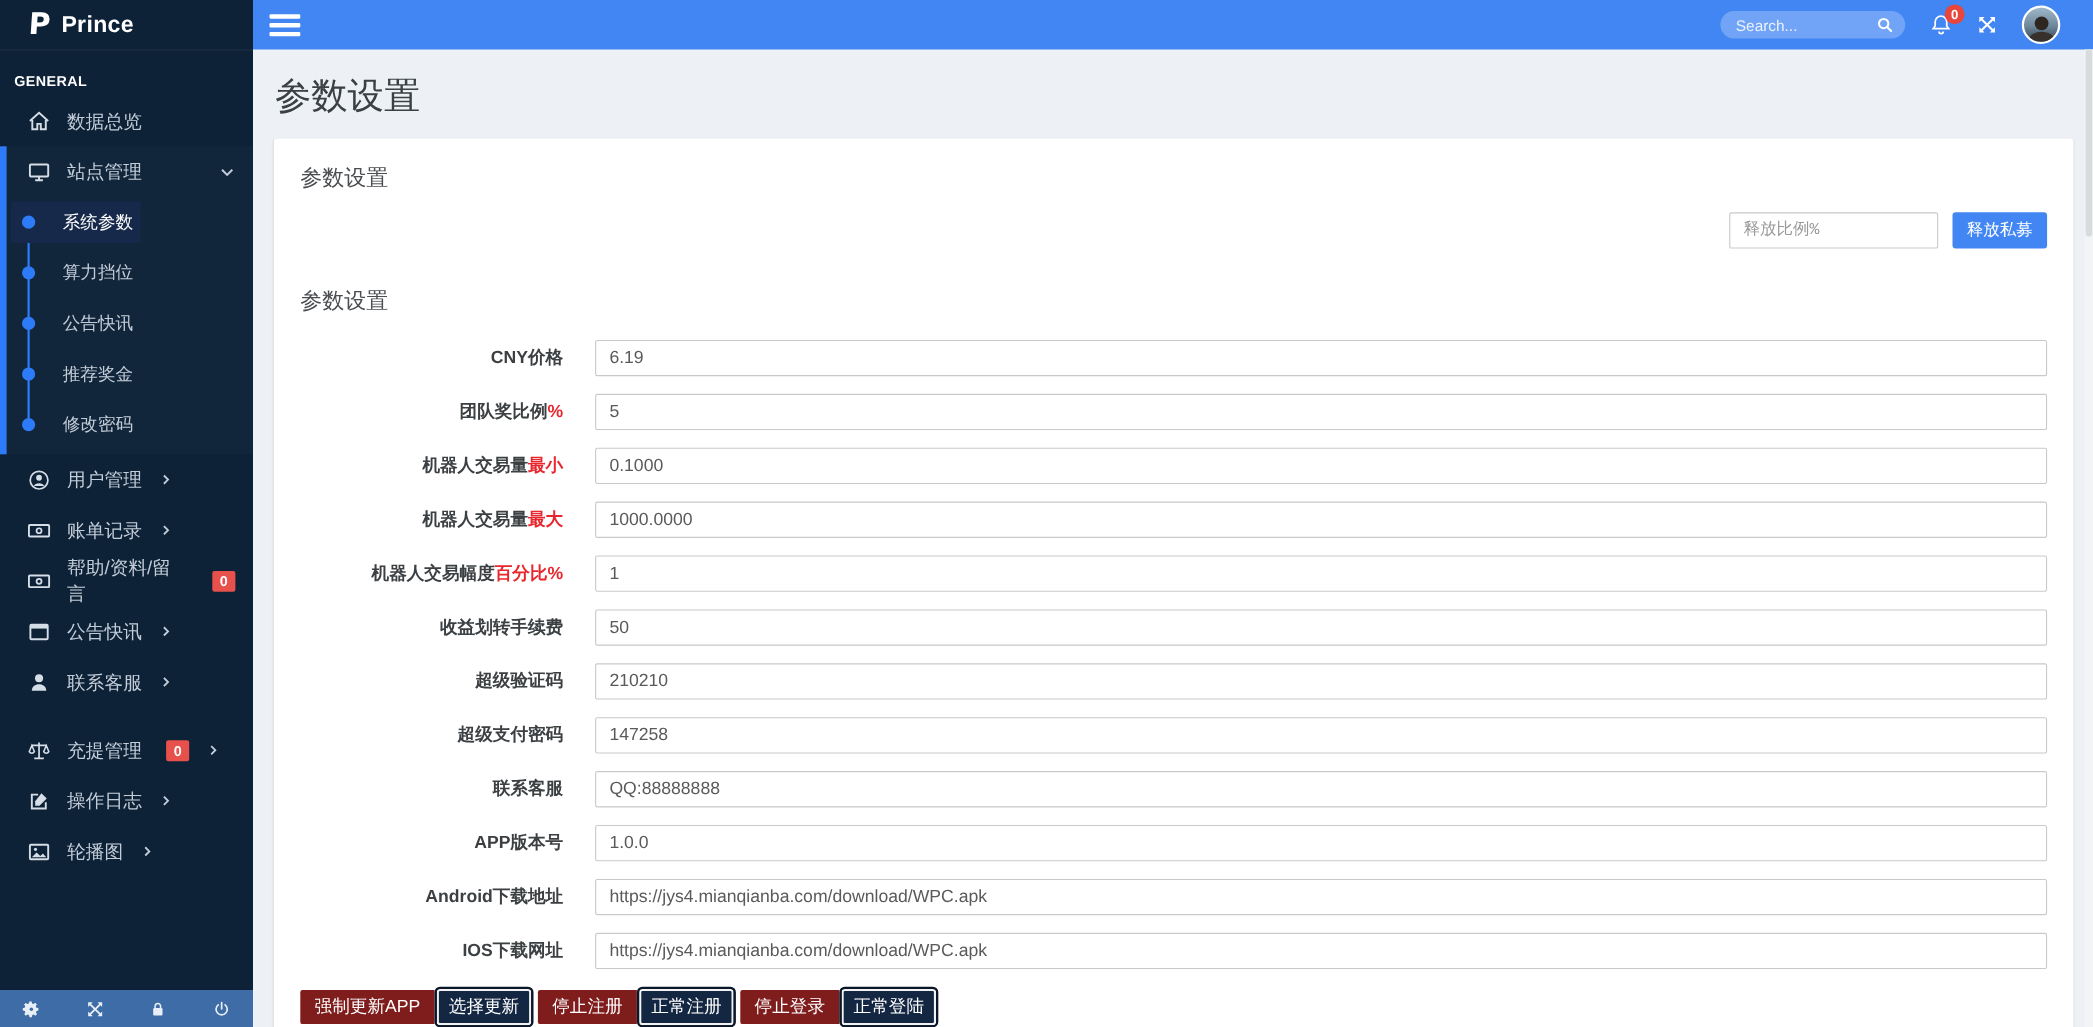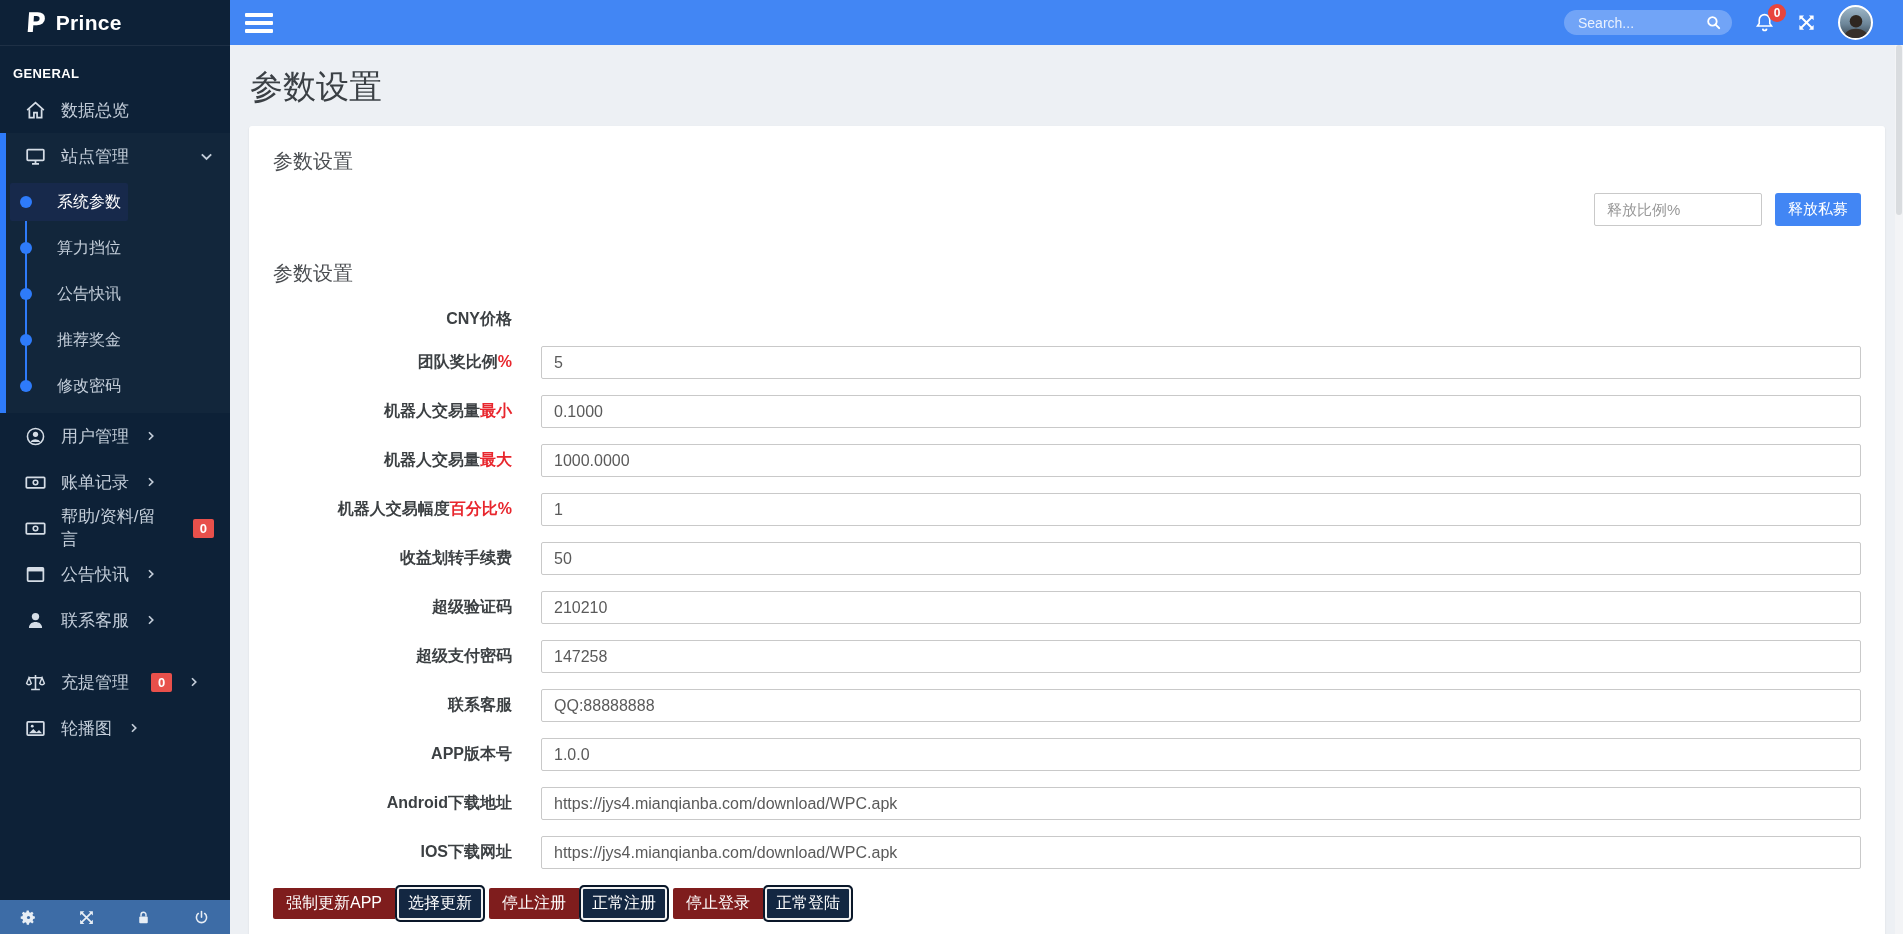--- a/index.html
+++ b/index.html
@@ -42,21 +42,21 @@
   .bell-badge { position:absolute; top:-8px; right:-11px; min-width:18px; height:18px; border-radius:50%; background:#e8453c; color:#fff; font-size:12px; font-weight:700; display:flex; align-items:center; justify-content:center; }
   .expand-wrap { color:#fff; display:flex; cursor:pointer; }
   .avatar { width:35px; height:35px; border-radius:50%; border:2px solid #fff; background:linear-gradient(180deg,#9fb8c9 0%,#6d8699 55%,#33424e 100%); overflow:hidden; display:flex; align-items:flex-end; justify-content:center; cursor:pointer; }
 
   
   .content { position:absolute; left:230px; top:45px; right:0; bottom:0; background:#edf0f4; padding:12px 18px 0 19px; overflow:hidden; }
   .page-title { font-size:33px; font-weight:400; color:#3b4045; margin:8px 0 16px 1px; }
   .card { background:#fff; border-radius:3px; box-shadow:0 1px 2px rgba(0,0,0,.1); padding:22px 24px 40px 24px; height:1000px; }
   .card-head { font-size:20px; color:#4a4d51; font-weight:400; }
   .release-row { display:flex; justify-content:flex-end; align-items:center; gap:13px; margin:18px 0 6px 0; }
-  .release-row input { width:168px; height:33px; border:1px solid #c9c9c9; border-radius:2px; padding:0 12px; font-size:15px; color:#555; font-family:Liberation Sans, sans-serif; outline:none;margin-left:24px; }
+  .release-row input { width:190px; height:33px; border:1px solid #c9c9c9; border-radius:2px; padding:0 12px; font-size:15px; color:#555; font-family:Liberation Mono, monospace; outline:none;margin-left:24px; }
   .release-row input::placeholder { color:#999; }
   .btn-blue { background:#4286f4; color:#fff; border:none; border-radius:3px; height:33px; padding:0 13px; font-size:15px; cursor:pointer; font-family:inherit; }
   .card-head2 { font-size:20px; color:#4a4d51; font-weight:400; margin:34px 0 22px 0; }
   .form-row { display:flex; align-items:center; margin-bottom:16px; }
   .form-row .flabel { width:239px; text-align:right; font-size:16px; font-weight:700; color:#3c4043; flex:0 0 239px; }
   .form-row .flabel .red { color:#e8262d; }
   .form-row input { flex:1; height:33px; margin-left:29px; border:1px solid #c9c9c9; border-radius:2px; padding:0 12px; font-size:16px; color:#5a5a5a; font-family:inherit; outline:none; }
   .action-row { display:flex; align-items:center; margin-top:11px; }
   .btn-pair { display:flex; align-items:center; margin-right:4px; }
   .btn-seg-blue { background:#7f1d1d; color:#fff; border:none; height:31px; padding:0 13px; font-size:16px; border-radius:2px 0 0 2px; cursor:pointer; font-family:inherit; white-space:nowrap; }
@@ -212,20 +212,35 @@
       <span class="badge">0</span>
       <span class="chev">
           <svg width="12" height="14" viewBox="0 0 24 24">
             <path d="M8 4.5l7.5 7.5L8 19.5" fill="none" stroke="currentColor" stroke-width="3.4"></path>
           </svg>
         </span>
       </div>
       <div class="nav-item">
         <span class="nicon">
           <svg width="21" height="21" viewBox="0 0 24 24">
+            <path d="M11 5H4.5v14.5H19V13" fill="none" stroke="currentColor" stroke-width="2"></path>
+            <path d="M14.5 3.5 20 9l-7.5 7.5H8V12z" fill="currentColor"></path>
+          </svg>
+        </span>
+      <span>操作日志</span>
+
+      <span class="chev">
+          <svg width="12" height="14" viewBox="0 0 24 24">
+            <path d="M8 4.5l7.5 7.5L8 19.5" fill="none" stroke="currentColor" stroke-width="3.4"></path>
+          </svg>
+        </span>
+      </div>
+      <div class="nav-item">
+        <span class="nicon">
+          <svg width="21" height="21" viewBox="0 0 24 24">
             <rect x="2.5" y="4.5" width="19" height="15" rx="1" fill="none" stroke="currentColor" stroke-width="2"></rect>
             <circle cx="8.3" cy="9.3" r="1.6" fill="currentColor"></circle>
             <path d="M4.5 17.5l5-5 3.8 3.8 2.7-2.7 3.5 3.9z" fill="currentColor"></path>
           </svg>
         </span>
       <span>轮播图</span>
 
       <span class="chev">
           <svg width="12" height="14" viewBox="0 0 24 24">
             <path d="M8 4.5l7.5 7.5L8 19.5" fill="none" stroke="currentColor" stroke-width="3.4"></path>
@@ -306,20 +321,21 @@
   <section class="card">
     <div class="card-head">参数设置</div>
     <div class="release-row">
       <input placeholder="释放比例%" style="">
       <button class="btn-blue">释放私募</button>
     </div>
     <div class="card-head2">参数设置</div>
     <div id="form-rows">
         <div class="form-row">
           <label class="flabel">CNY价格<span class="red"></span></label>
+    <input value="6.19" style="">
         </div>
         <div class="form-row">
           <label class="flabel">团队奖比例<span class="red">%</span></label>
     <input value="5" style="">
         </div>
         <div class="form-row">
           <label class="flabel">机器人交易量<span class="red">最小</span></label>
     <input value="0.1000" style="">
         </div>
         <div class="form-row">

